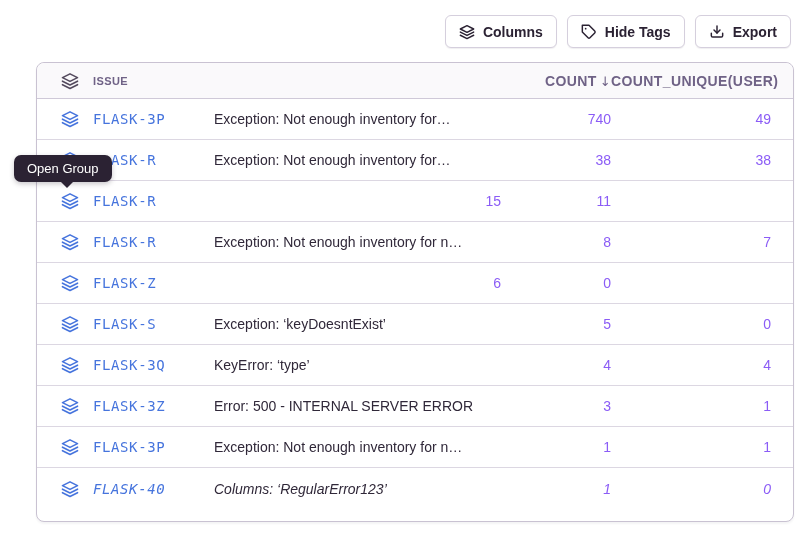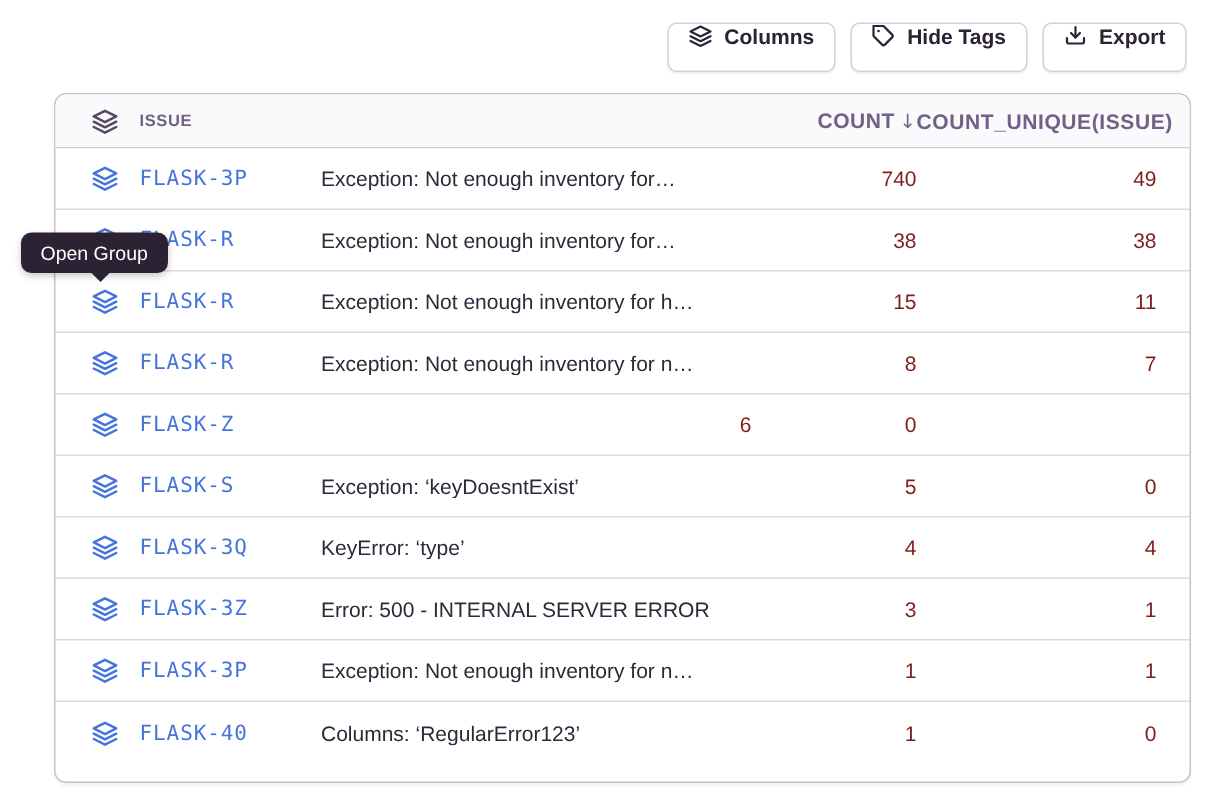--- a/index.html
+++ b/index.html
@@ -15,20 +15,21 @@
   
   .toolbar {
     position: absolute;
     top: 15px;
     right: 16px;
     display: flex;
     gap: 10px;
   }
   .btn {
     display: flex;
+    align-items: center;
     gap: 8px;
     height: 33px;
     padding: 0 13px;
     background: #ffffff;
     border: 1px solid #d5cfdd;
     border-radius: 6px;
     box-shadow: 0 1px 1px rgba(43,34,51,0.07);
     font-size: 14px;
     font-weight: 700;
     color: var(--body-text, #2b2233);
@@ -69,21 +70,21 @@
     cursor: pointer;
   }
   .head-icon-cell { padding-left: 24px; display: flex; align-items: center; color: #544a5e; }
   .num { text-align: right; font-size: 14px; }
   .sort-arrow { font-family: "DejaVu Sans", sans-serif; font-size: 13px; font-weight: 400; margin-left: 3px; }
 
   .data-row {
     height: 41px;
     border-bottom: 1px solid var(--border-inner2, #dcd7e2);
   }
-  .data-row:last-child { border-bottom: none; }
+  .data-row:last-child { border-bottom: none; font-style: italic; }
   .cell-icon {
     padding-left: 24px;
     display: flex;
     align-items: center;
     color: var(--accent, #4674dd);
     cursor: pointer;
   }
   .cell-issue {
     font-family: "DejaVu Sans Mono", monospace;
     font-size: 14px;
@@ -93,21 +94,21 @@
     cursor: pointer;
     white-space: nowrap;
     overflow: hidden;
   }
   .cell-message {
     font-size: 14px;
     color: #302839;
     white-space: nowrap;
     overflow: hidden;
   }
-  .cell-count, .cell-unique { color: #7f1d1d; }
+  .cell-count, .cell-unique { color: #8b5cf6; }
 
   
   .tooltip {
     position: absolute;
     left: 14px;
     top: 155px;
     height: 27px;
     padding: 0 13px;
     display: flex;
     align-items: center;
@@ -172,21 +173,21 @@
         <polygon points="12 2.5 22 7.5 12 12.5 2 7.5"></polygon>
         <polyline points="2 12.2 12 17.2 22 12.2"></polyline>
         <polyline points="2 16.9 12 21.9 22 16.9"></polyline>
       </svg>
     </div>
     <div class="head-cell">ISSUE</div>
     <div class="head-cell"></div>
     <div class="head-cell num">
       <span>COUNT</span><span class="sort-arrow">↓</span>
     </div>
-    <div class="head-cell num">COUNT_UNIQUE(ISSUE)</div>
+    <div class="head-cell num">COUNT_UNIQUE(USER)</div>
   </div>
 
   <div>
   <div class="grid-row data-row">
     <div class="cell-icon">
       <svg width="18" height="18" viewBox="0 0 24 24" fill="none" stroke="currentColor" stroke-width="2.2" stroke-linejoin="round" stroke-linecap="round">
         <polygon points="12 2.5 22 7.5 12 12.5 2 7.5"></polygon>
         <polyline points="2 12.2 12 17.2 22 12.2"></polyline>
         <polyline points="2 16.9 12 21.9 22 16.9"></polyline>
       </svg>
@@ -213,21 +214,20 @@
 
   <div class="grid-row data-row">
     <div class="cell-icon">
       <svg width="18" height="18" viewBox="0 0 24 24" fill="none" stroke="currentColor" stroke-width="2.2" stroke-linejoin="round" stroke-linecap="round">
         <polygon points="12 2.5 22 7.5 12 12.5 2 7.5"></polygon>
         <polyline points="2 12.2 12 17.2 22 12.2"></polyline>
         <polyline points="2 16.9 12 21.9 22 16.9"></polyline>
       </svg>
     </div>
     <a class="cell-issue">FLASK-R</a>
-    <div class="cell-message">Exception: Not enough inventory for h…</div>
     <div class="num cell-count">15</div>
     <div class="num cell-unique">11</div>
   </div>
 
   <div class="grid-row data-row">
     <div class="cell-icon">
       <svg width="18" height="18" viewBox="0 0 24 24" fill="none" stroke="currentColor" stroke-width="2.2" stroke-linejoin="round" stroke-linecap="round">
         <polygon points="12 2.5 22 7.5 12 12.5 2 7.5"></polygon>
         <polyline points="2 12.2 12 17.2 22 12.2"></polyline>
         <polyline points="2 16.9 12 21.9 22 16.9"></polyline>

